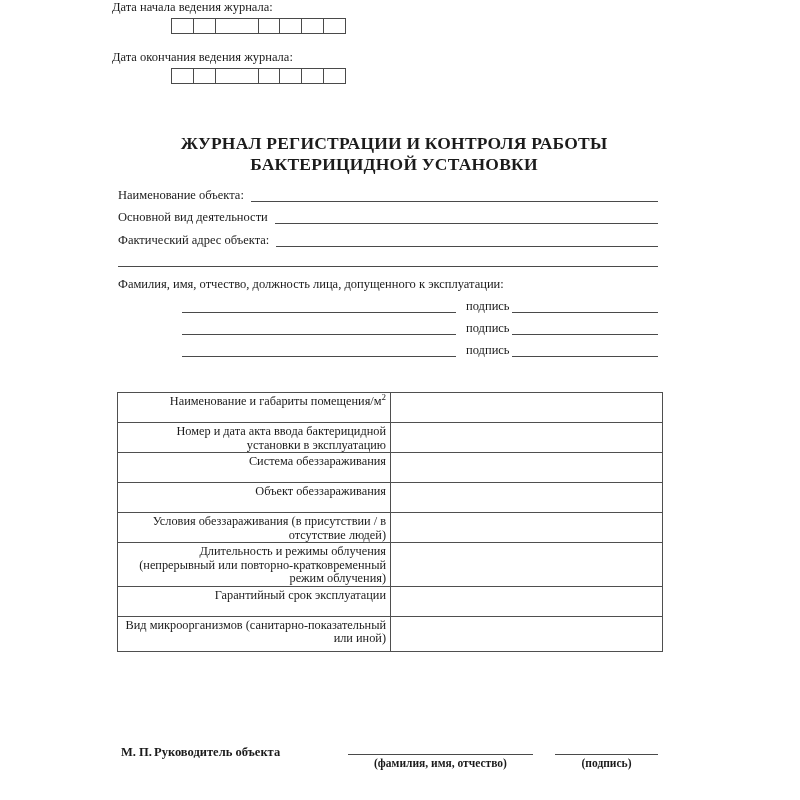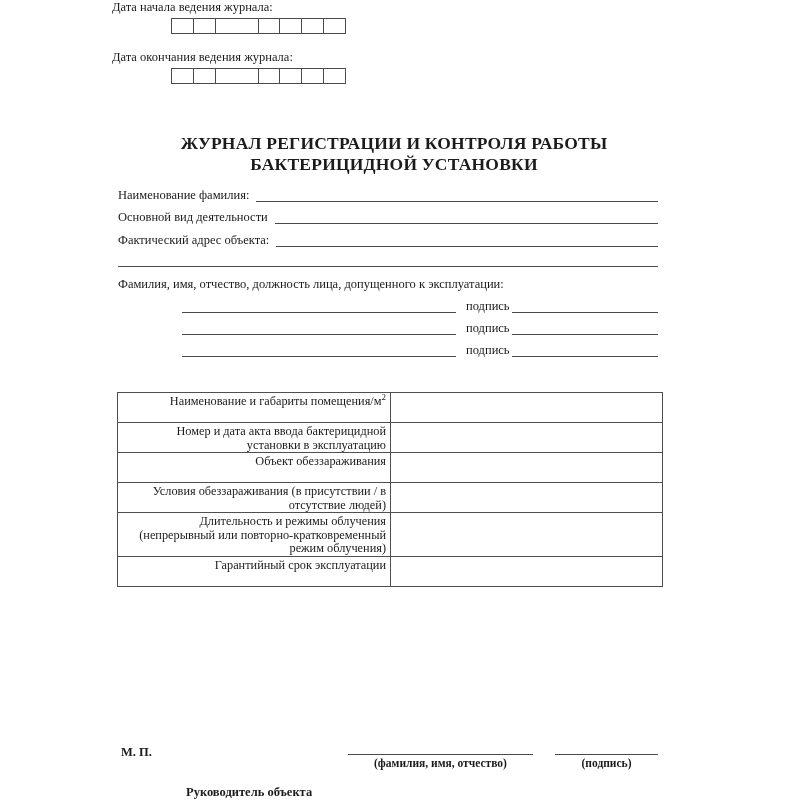--- a/index.html
+++ b/index.html
@@ -61,21 +61,21 @@
     padding:2px 4px 0 5px;
   }
   td.label-cell { width:273px; }
   tr { height:30px; }
   tr.tall { height:35px; }
   sup { font-size:9px; line-height:0; }
 
   
   #footer-block { left:118px; top:745px; width:545px; height:40px; font-size:12.5px;font-weight:bold; }
   .stamp { position:absolute; left:3px; top:0; }
-  .head-label { position:absolute; left:68px; top:0;margin-top:40px; }
+  .head-label { position:absolute; left:36px; top:0; }
   .sig-stack { position:absolute; top:0; text-align:center; }
   #name-stack { left:230px; width:185px; }
   #sign-stack { left:437px; width:103px; }
   .stack-line { height:10px; border-bottom:1px solid #4a4a4a; }
   .stack-caption { font-size:11.5px; line-height:12px; margin-top:2px; }
 </style>
 </head>
 <body>
 
 <div id="date-section" class="abs">
@@ -102,21 +102,21 @@
   </div>
 </div>
 
 <div id="title-block" class="abs">
   <div>ЖУРНАЛ РЕГИСТРАЦИИ И КОНТРОЛЯ РАБОТЫ</div>
   <div>БАКТЕРИЦИДНОЙ УСТАНОВКИ</div>
 </div>
 
 <div id="fields-block" class="abs">
   <div class="field-row">
-    <span class="field-label">Наименование фамилия:</span>
+    <span class="field-label">Наименование объекта:</span>
     <div class="field-line"></div>
   </div>
   <div class="field-row">
     <span class="field-label">Основной вид деятельности</span>
     <div class="field-line"></div>
   </div>
   <div class="field-row">
     <span class="field-label">Фактический адрес объекта:</span>
     <div class="field-line"></div>
   </div>
@@ -151,33 +151,41 @@
     <tbody>
       <tr>
         <td class="label-cell"><span>Наименование и габариты помещения/м</span><sup>2</sup></td>
         <td></td>
       </tr>
       <tr>
         <td class="label-cell"><span>Номер и дата акта ввода бактерицидной установки в эксплуатацию</span></td>
         <td></td>
       </tr>
       <tr>
+        <td class="label-cell"><span>Система обеззараживания</span></td>
+        <td></td>
+      </tr>
+      <tr>
         <td class="label-cell"><span>Объект обеззараживания</span></td>
         <td></td>
       </tr>
       <tr>
         <td class="label-cell"><span>Условия обеззараживания (в присутствии / в отсутствие людей)</span></td>
         <td></td>
       </tr>
       <tr>
         <td class="label-cell"><span>Длительность и режимы облучения (непрерывный или повторно-кратковременный режим облучения)</span></td>
         <td></td>
       </tr>
       <tr>
         <td class="label-cell"><span>Гарантийный срок эксплуатации</span></td>
+        <td></td>
+      </tr>
+      <tr class="tall">
+        <td class="label-cell"><span>Вид микроорганизмов (санитарно-показательный или иной)</span></td>
         <td></td>
       </tr>
     </tbody>
   </table>
 </div>
 
 <div id="footer-block" class="abs">
   <span class="stamp">М. П.</span>
   <span class="head-label">Руководитель объекта</span>
   <div id="name-stack" class="sig-stack">

